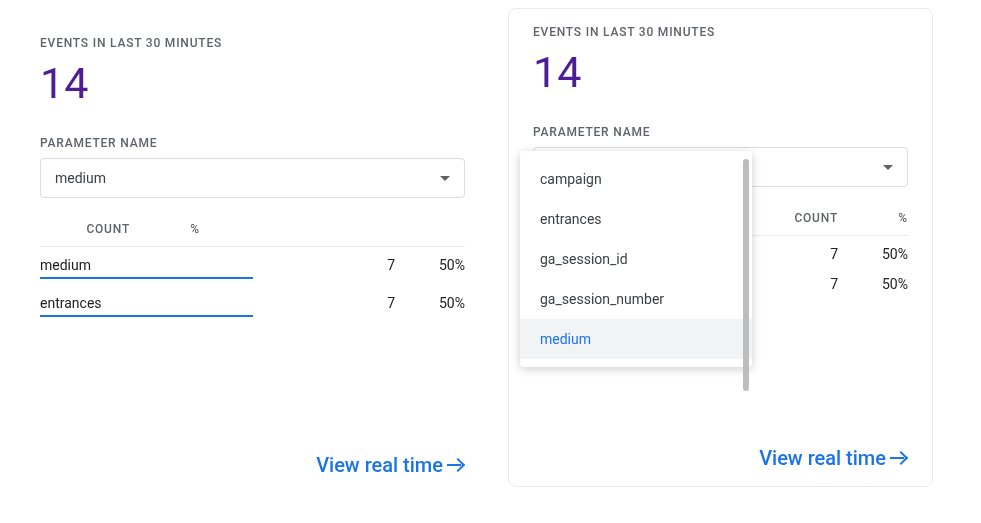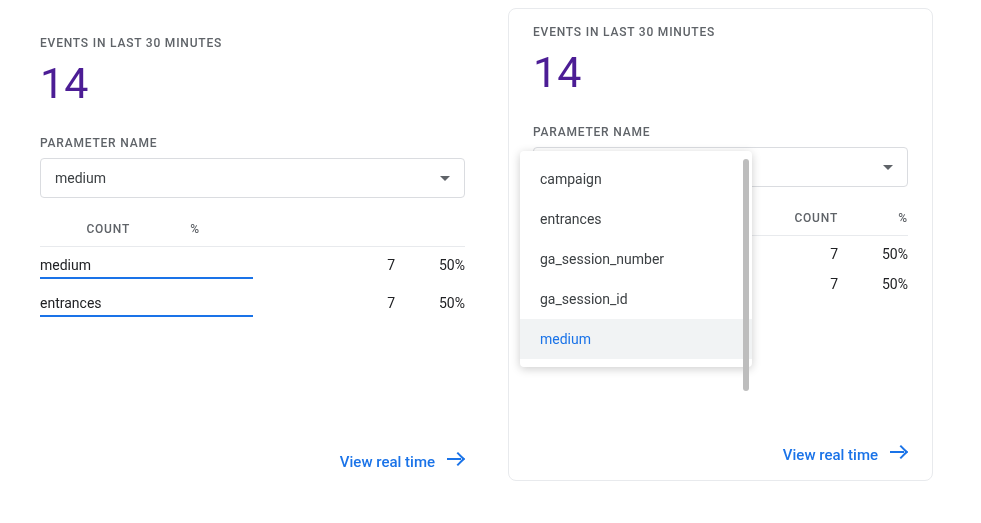--- a/index.html
+++ b/index.html
@@ -119,25 +119,26 @@
       height: 2px;
       background: #1a73e8;
     }
     .view-link-row {
       display: flex;
       justify-content: flex-end;
       padding-top: 24px;
     }
     .view-link {
       display: inline-flex;
+      align-items: center;
       color: #1a73e8;
-      font-size: 15px;
+      font-size: 20px;
       font-weight: 500;
       cursor: pointer;
-      gap: 12px;
+      gap: 4px;
     }
     .arrow-right {
       display: inline-block;
       width: 18px;
       height: 12px;
       position: relative;
     }
     .arrow-right::before {
       content: '';
       position: absolute;
@@ -270,16 +271,16 @@
       <span>View real time</span>
       <span class="arrow-right"></span>
     </span>
   </div>
 </div>
 
 <div class="dropdown-menu">
   <div class="dropdown-scrollbar"></div>
   <div class="dropdown-item">campaign</div>
   <div class="dropdown-item">entrances</div>
+  <div class="dropdown-item">ga_session_id</div>
   <div class="dropdown-item">ga_session_number</div>
-  <div class="dropdown-item">ga_session_id</div>
   <div class="dropdown-item selected">medium</div>
 </div>
 
 </body></html>

